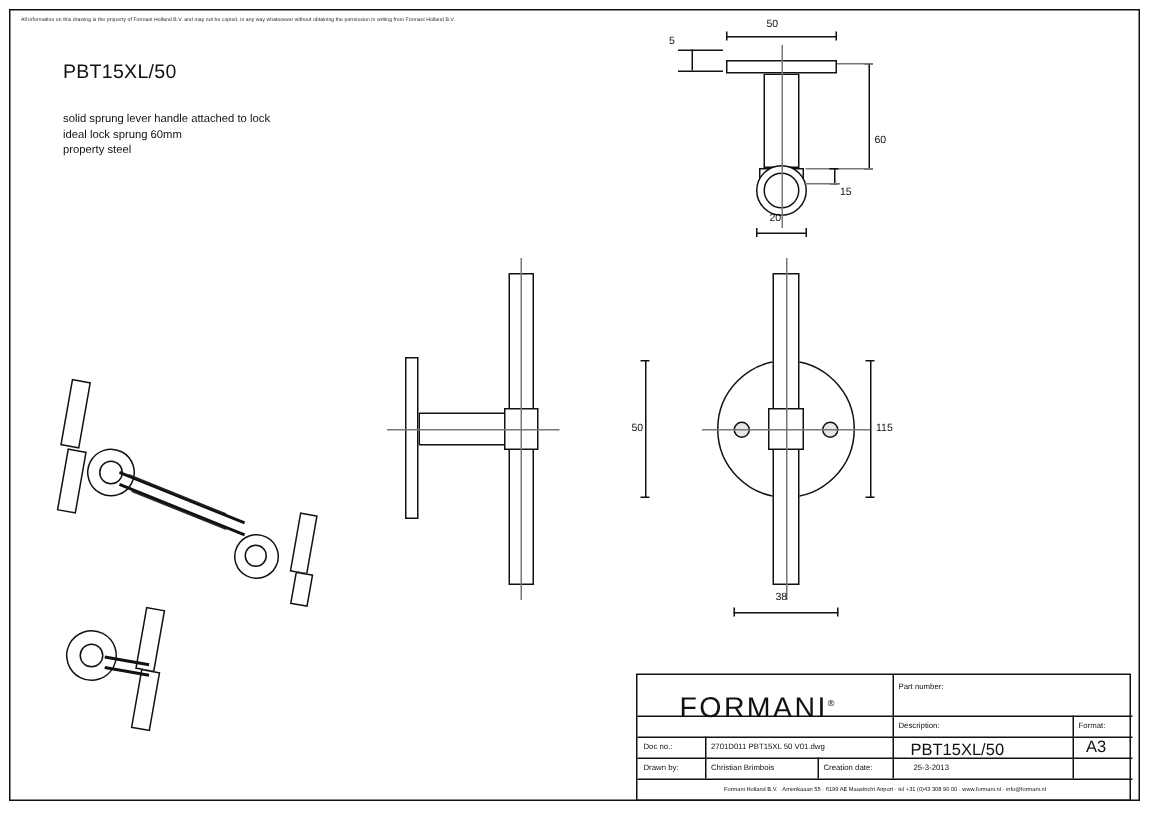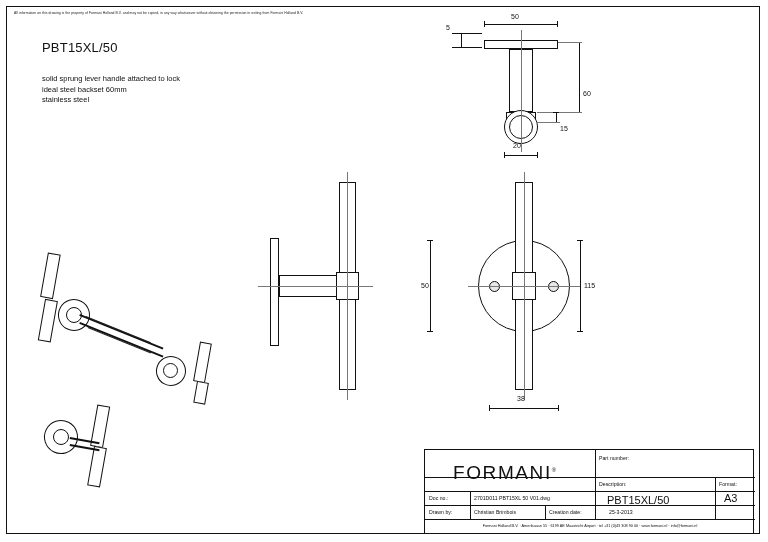--- a/index.html
+++ b/index.html
@@ -66,22 +66,22 @@
 <body>
 
 <div id="sheet">
   <div class="frame"></div>
 
   <div class="copyright">All information on this drawing is the property of Formani Holland B.V. and may not be copied, in any way whatsoever without obtaining the permission in writing from Formani Holland B.V.</div>
   <div class="title-main">PBT15XL/50</div>
 
   <div class="desc">
     <div>solid sprung lever handle attached to lock</div>
-    <div>ideal steel backset 60mm</div>
-    <div>stainless steel</div>
+    <div>ideal lock sprung 60mm</div>
+    <div>property steel</div>
   </div>
 
   <div>
 
     <div class="rect" style="left:484px;top:40px;width:74px;height:9px;"></div>
 
     <div class="rect" style="left:509px;top:49px;width:24px;height:63px;"></div>
 
     <div class="rect" style="left:506px;top:112px;width:30px;height:10px;"></div>
 

